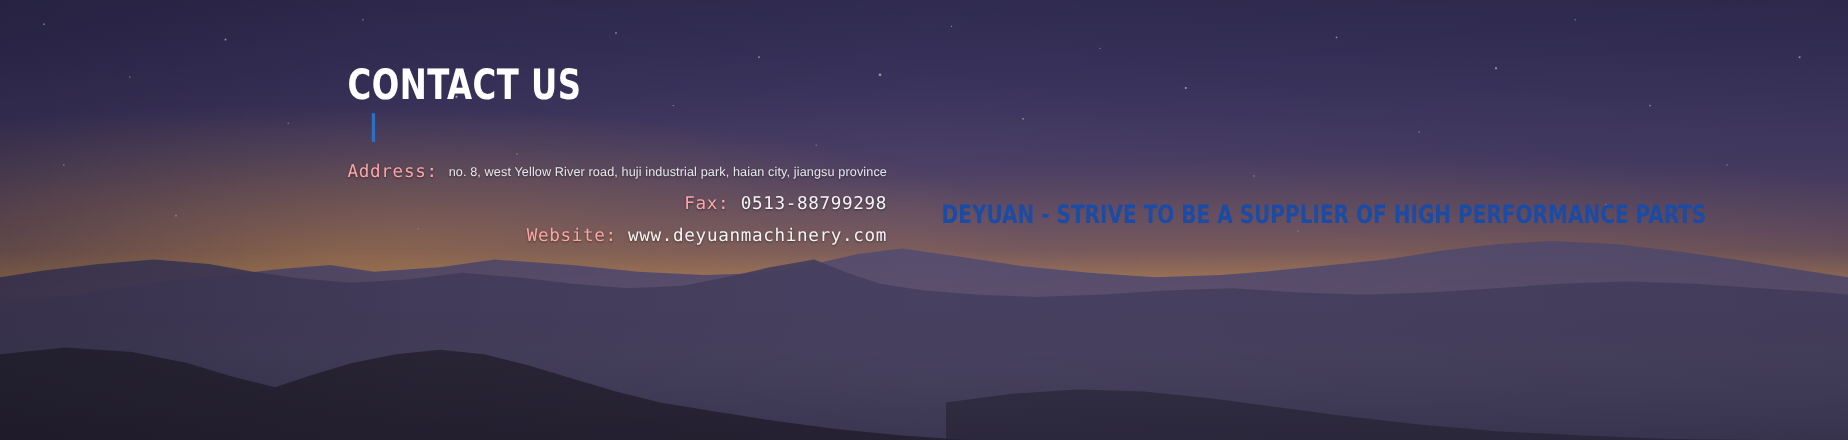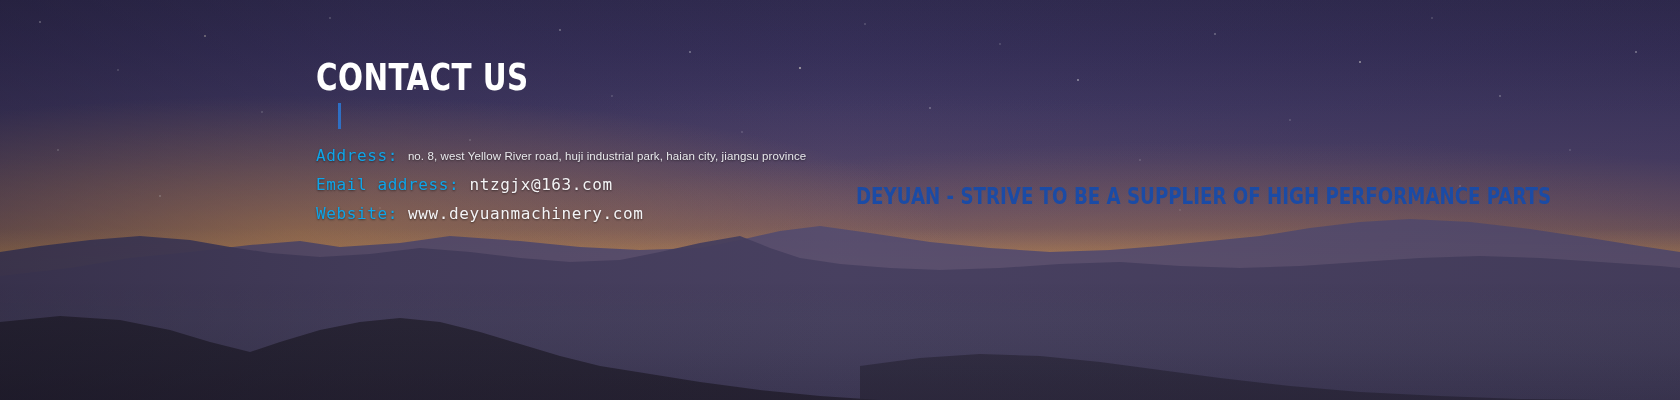--- a/index.html
+++ b/index.html
@@ -119,20 +119,21 @@
       linear-gradient(to right, rgba(10,8,20,0.30) 0%, rgba(10,8,20,0.14) 22%, rgba(10,8,20,0.05) 50%, rgba(10,8,20,0.12) 100%),
       linear-gradient(to bottom, rgba(10,8,24,0.10) 0%, rgba(10,8,24,0.0) 30%, rgba(10,8,24,0.0) 70%, rgba(10,8,24,0.22) 100%);
   }
 
   
   .content {
     position: absolute;
     left: 0; top: 0;
     width: 1343px;
     height: 400px;
+    text-align: right;
   }
 
   .heading-block {
     position: absolute;
     left: 316px;
     top: 56px;
   }
 
   .heading {
     margin: 0;
@@ -171,21 +172,21 @@
     color: #f2f2f4;
     font-family: "DejaVu Sans Mono", "Liberation Mono", monospace;
     font-size: 16px;
     letter-spacing: 0.6px;
     text-shadow: 0 1px 2px rgba(0,0,0,0.45);
   }
   .contact-row.first {
     height: 28px;
     line-height: 28px;
   }
-  .contact-label { color: #0ea5e9; }
+  .contact-label { color: #fca5a5; }
   .contact-value { color: #f4f4f6; }
   
   .contact-row.first .contact-value {
     font-family: "Liberation Sans", sans-serif;
     font-size: 11.5px;
     letter-spacing: 0.1px;
     color: #e8e8ec;
     padding-left: 10px;
     vertical-align: 1px;
     margin-top: 20px;
@@ -252,21 +253,21 @@
     <div class="heading-block">
       <h1 class="heading">CONTACT US</h1>
       <span class="accent-bar"></span>
     </div>
 
     <ul class="contact-list">
       <li class="contact-row first">
         <span class="contact-label">Address:</span><span class="contact-value">no. 8, west Yellow River road, huji industrial park, haian city, jiangsu province</span>
       </li>
       <li class="contact-row">
-        <span class="contact-label">Email address:</span>&nbsp;<span class="contact-value">ntzgjx@163.com</span>
+        <span class="contact-label">Fax:</span>&nbsp;<span class="contact-value">0513-88799298</span>
       </li>
       <li class="contact-row">
         <span class="contact-label">Website:</span>&nbsp;<span class="contact-value">www.deyuanmachinery.com</span>
       </li>
     </ul>
 
     <p class="tagline">DEYUAN - STRIVE TO BE A SUPPLIER OF HIGH PERFORMANCE PARTS</p>
 
   </div>
 </div>

